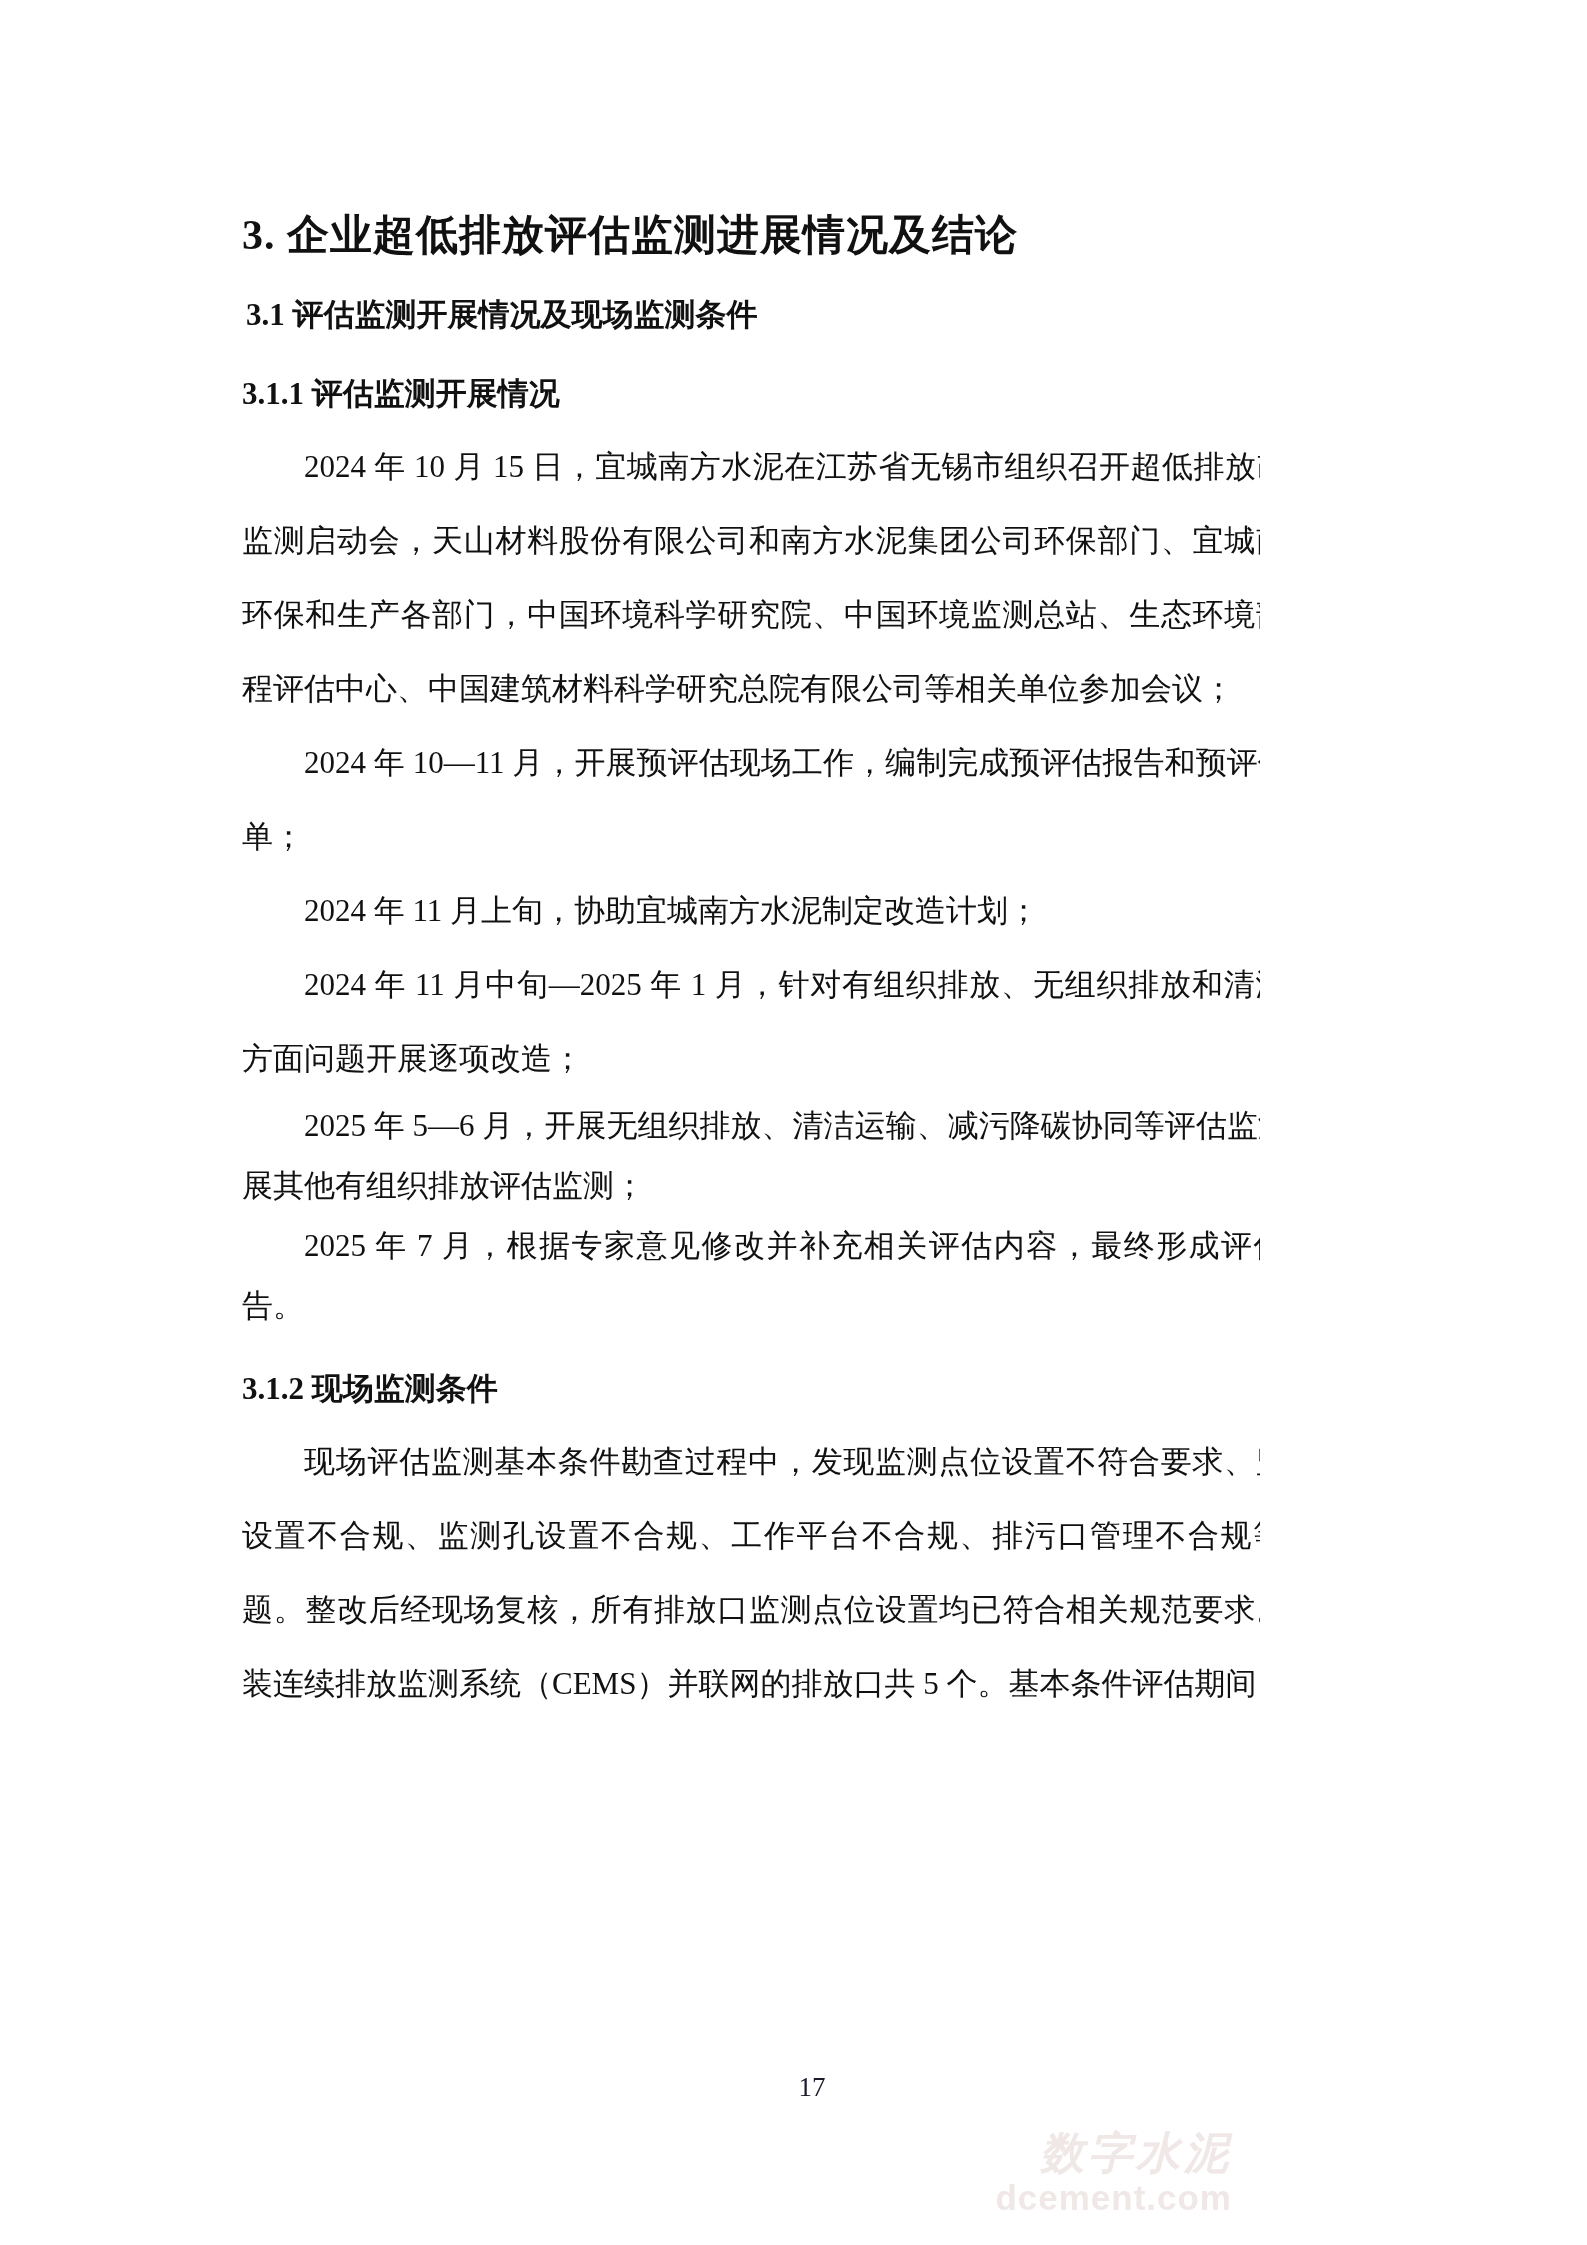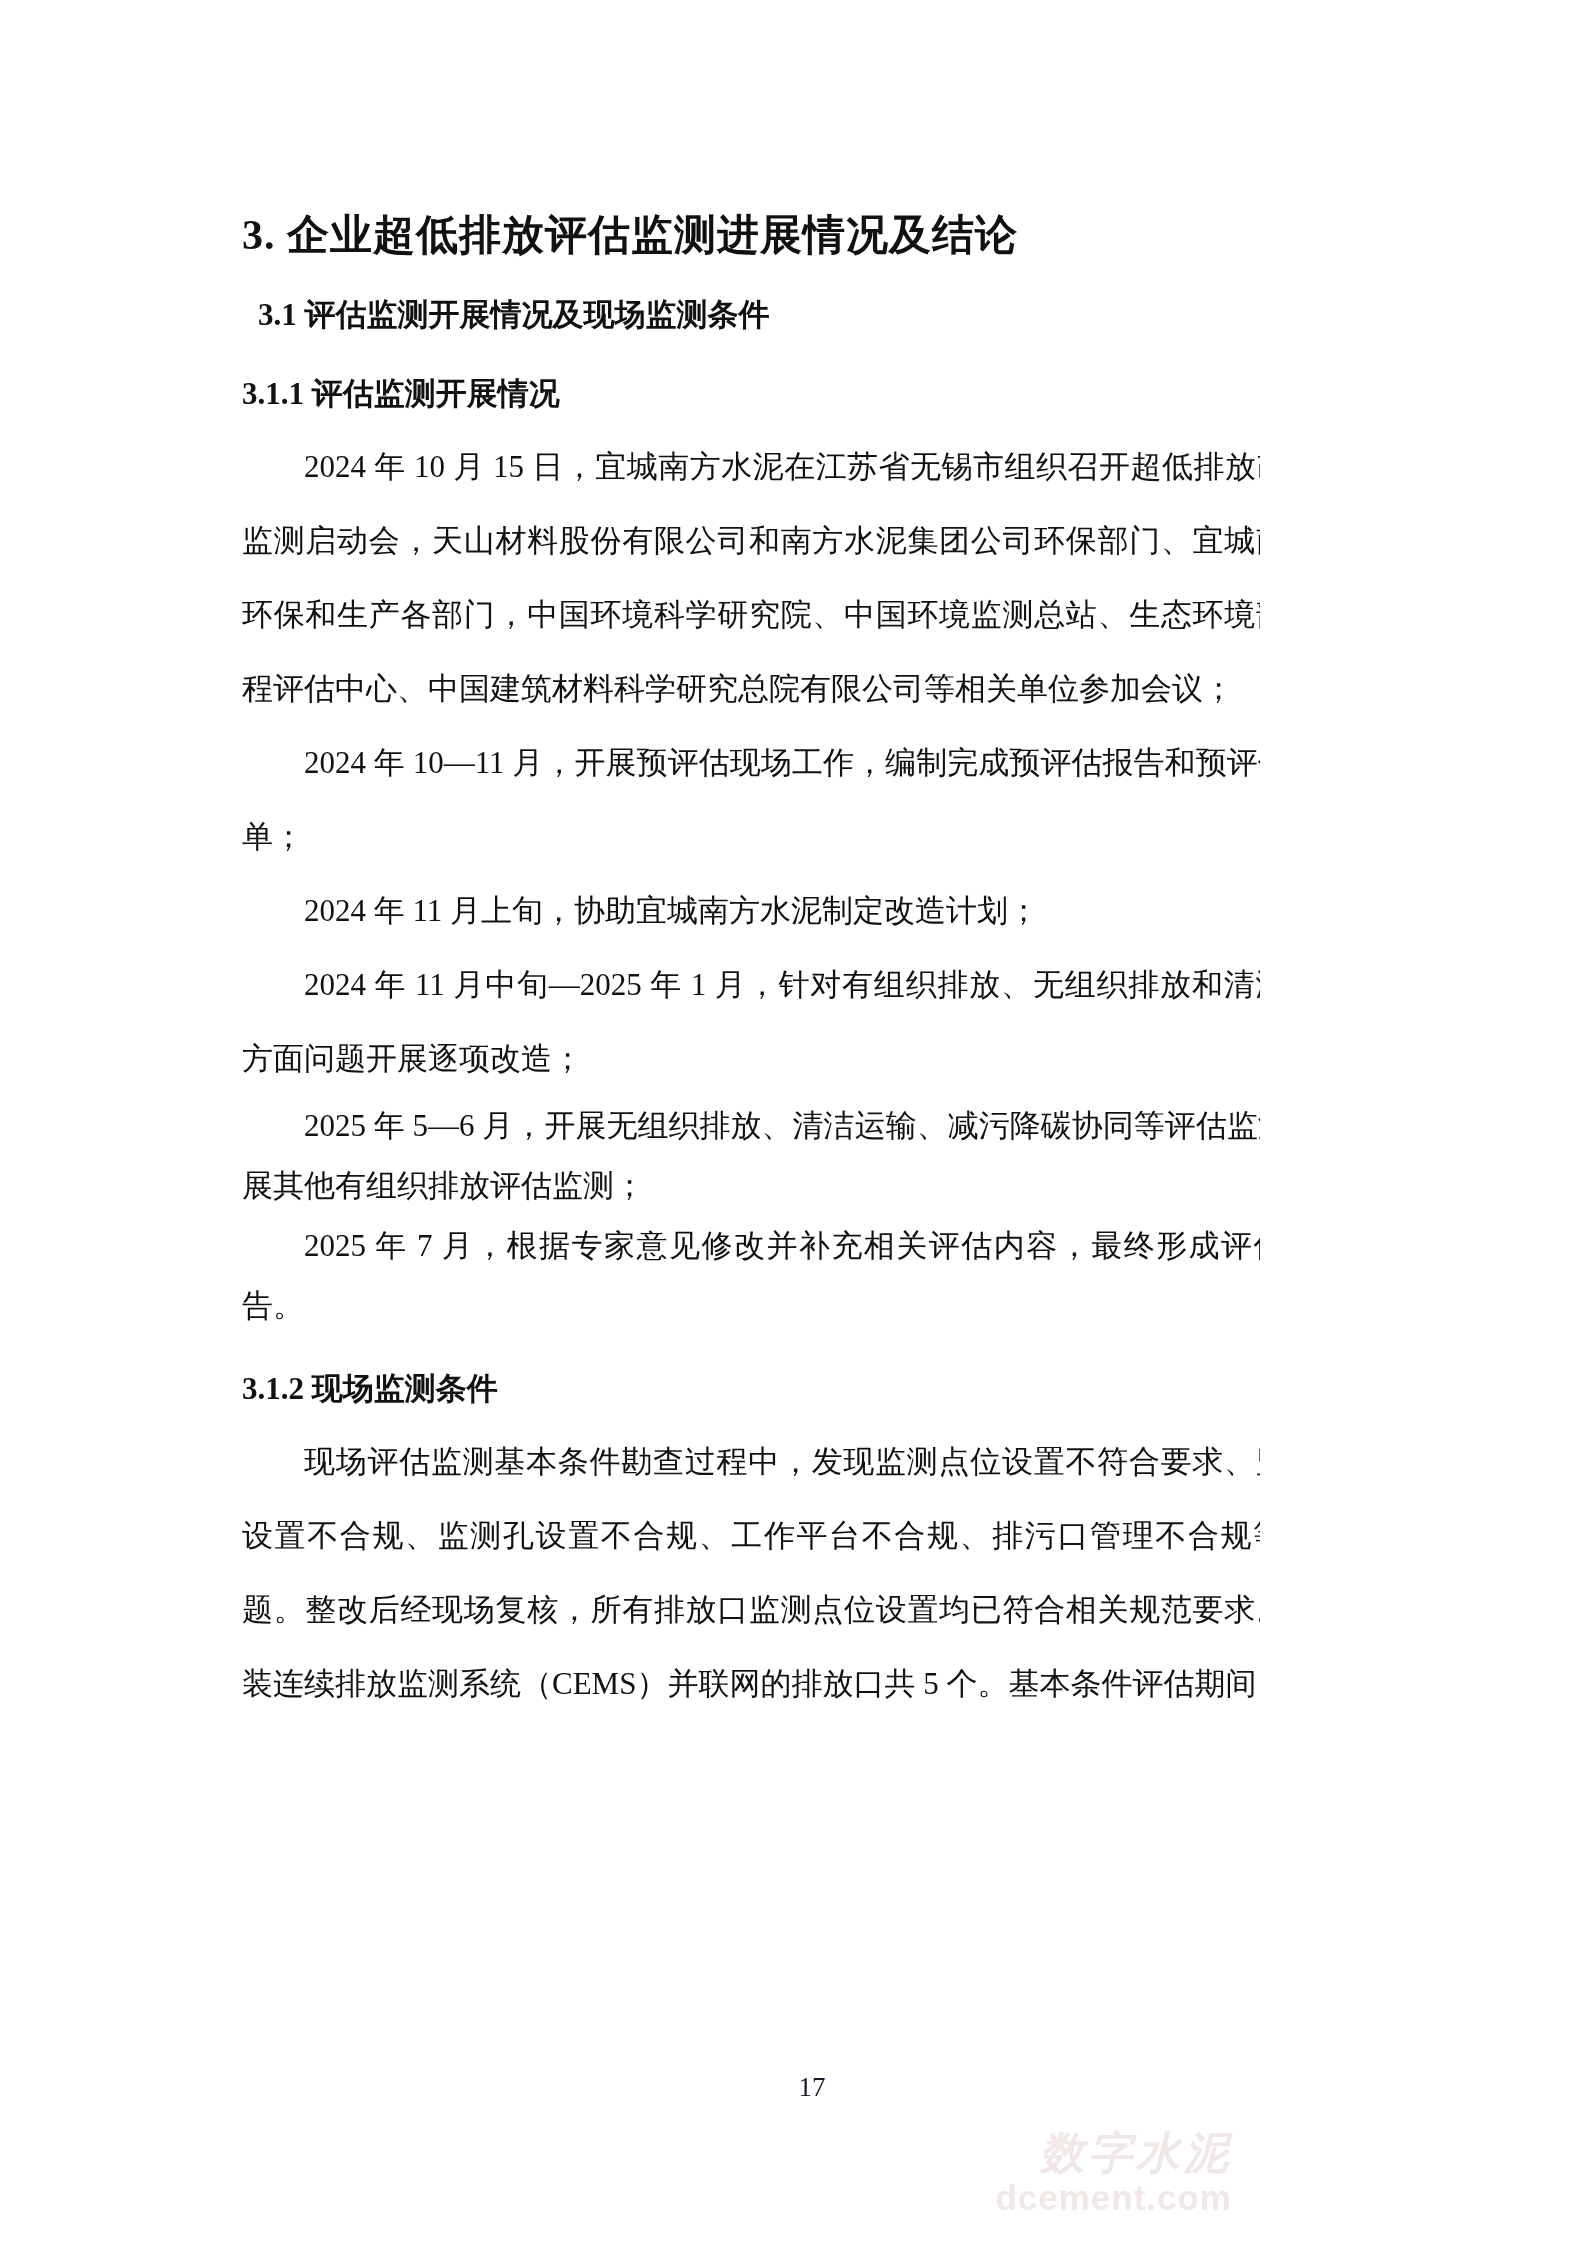--- a/index.html
+++ b/index.html
@@ -26,21 +26,21 @@
     font-size: 42px;
     font-weight: bold;
     line-height: 1.2;
     margin: 0 0 36px 0;
     letter-spacing: 1px;
   }
   .h2 {
     font-size: 31px;
     font-weight: bold;
     line-height: 1.25;
-    margin: 0 0 40px 16px;
+    margin: 0 0 40px 4px;
   }
   .h3 {
     font-size: 31px;
     font-weight: bold;
     line-height: 1.25;
     margin: 0 0 16px 0;
   }
   .h3-later {
     margin-top: 34px;
   }

